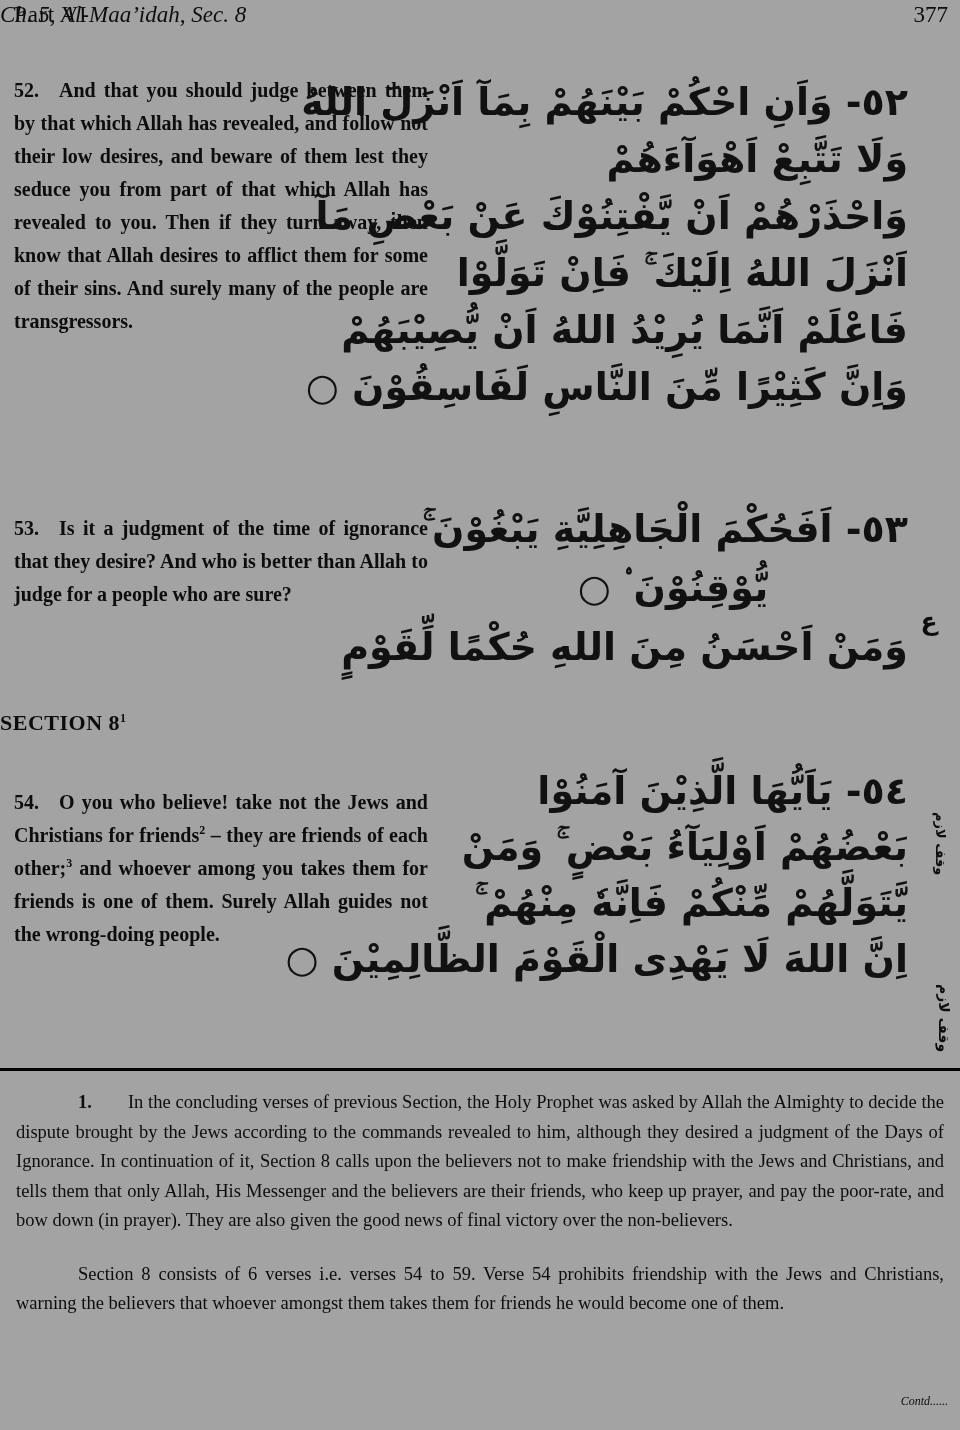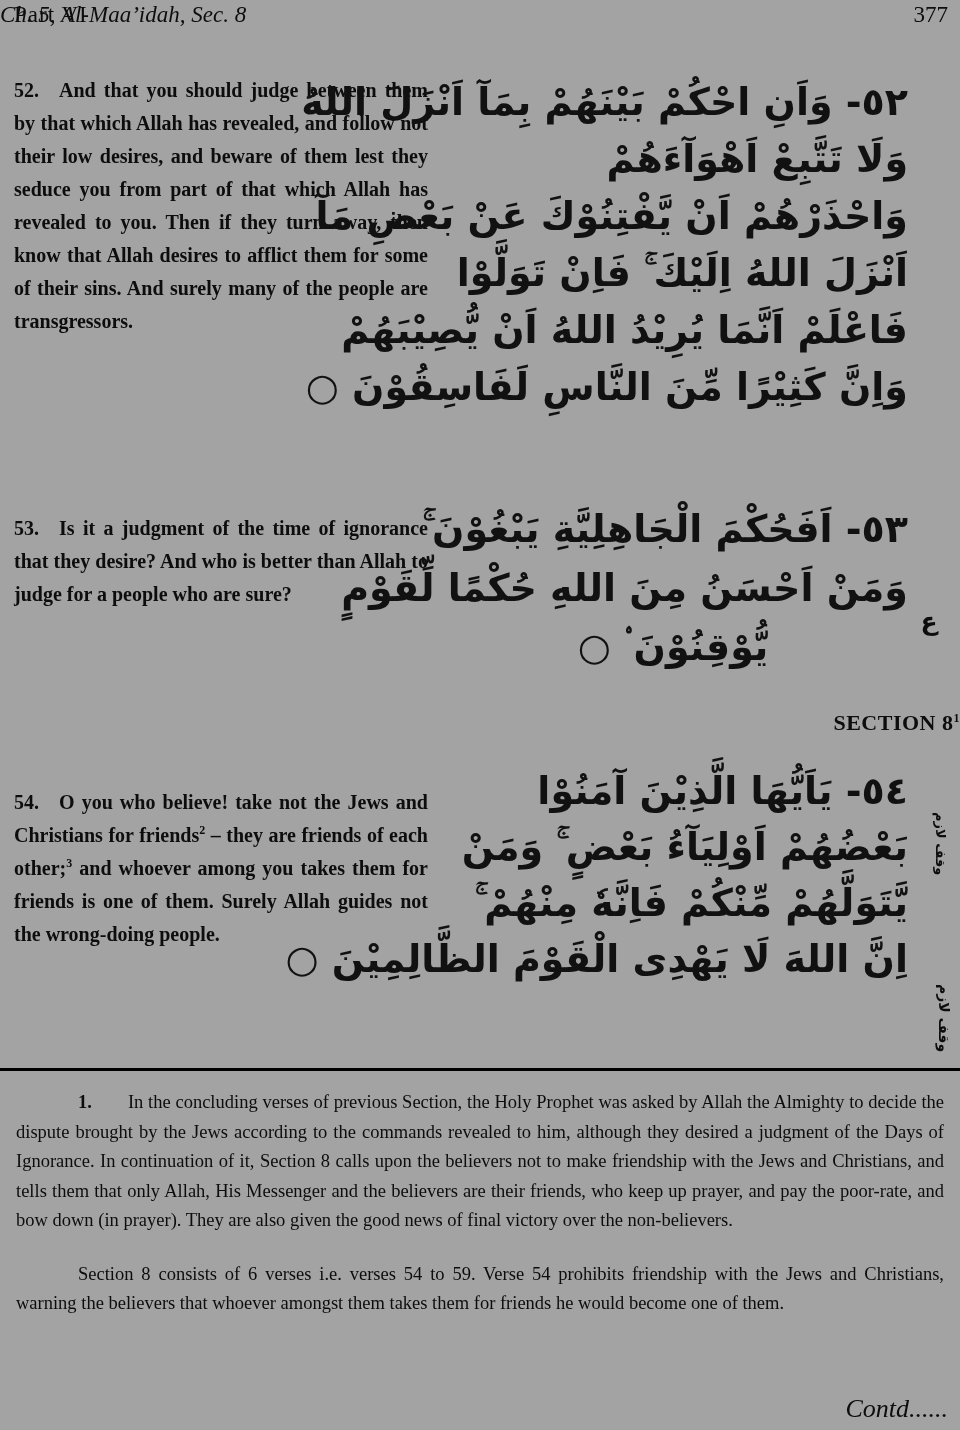--- a/index.html
+++ b/index.html
@@ -39,30 +39,30 @@
   }
   .waqf{
     position:absolute;
     font-family:"DejaVu Sans",sans-serif;font-size:13px;font-weight:bold;
     writing-mode:vertical-rl;letter-spacing:1px;white-space:nowrap;
   }
   .waqf.upper{right:12px;top:812px;height:84px;}
   .waqf.lower{right:8px;top:984px;height:84px;font-size:14px;}
   
   .section-hdr{
-    position:absolute;top:710px;left:0;right:0;text-align:right;
+    position:absolute;top:710px;left:0;right:0;text-align:left;
     font-weight:bold;font-size:22px;letter-spacing:0.5px;margin:0;
   }
   
   .rule{position:absolute;top:1068px;left:0;width:960px;border-top:3px solid #000;}
   .fnotes{position:absolute;top:1080px;left:8px;width:944px;font-size:18.5px;line-height:29.5px;text-align:justify;}
   .fnotes p{margin:8px;text-indent:62px;}
   .fnotes p + p{margin-top:24px;}
   .fnotes .fnum{font-weight:bold;margin-right:36px;}
-  .contd{position:absolute;top:1394px;right:12px;font-style:italic;font-size:26px;}
+  .contd{position:absolute;top:1394px;right:12px;font-style:italic;font-size:12px;}
 </style>
 </head>
 <body>
 
 <div class="page">
 
   <div class="hdr">
     <span class="part">Part VI</span>
     <span class="chap">Ch. 5, Al-Maa’idah, Sec. 8</span>
     <span class="pageno">377</span>
@@ -76,22 +76,22 @@
     <div class="aline">وَاحْذَرْهُمْ اَنْ يَّفْتِنُوْكَ عَنْ بَعْضِ مَآ</div>
     <div class="aline">اَنْزَلَ اللهُ اِلَيْكَ ۚ فَاِنْ تَوَلَّوْا</div>
     <div class="aline">فَاعْلَمْ اَنَّمَا يُرِيْدُ اللهُ اَنْ يُّصِيْبَهُمْ</div>
     <div class="aline">وَاِنَّ كَثِيْرًا مِّنَ النَّاسِ لَفَاسِقُوْنَ ○</div>
   </div>
 
   <p class="v-en" style="top:508px"><span class="vnum">53.</span><span>Is it a judgment of the time of ignorance that they desire? And who is better than Allah to judge for a people who are sure?</span></p>
 
   <div class="v-ar v53" style="top:500px">
     <div class="aline">٥٣- اَفَحُكْمَ الْجَاهِلِيَّةِ يَبْغُوْنَ ۚ</div>
+    <div class="aline" style="text-align:center">يُّوْقِنُوْنَ ۟ ○</div>
     <div class="aline">وَمَنْ اَحْسَنُ مِنَ اللهِ حُكْمًا لِّقَوْمٍ</div>
-    <div class="aline" style="text-align:center">يُّوْقِنُوْنَ ۟ ○</div>
   </div>
 
   <div class="ruku">ع</div>
 
   <p class="section-hdr"><span>SECTION 8</span><sup>1</sup></p>
 
   <p class="v-en" style="top:782px"><span class="vnum">54.</span><span>O you who believe! take not the Jews and Christians for friends</span><sup>2</sup><span> – they are friends of each other;</span><sup>3</sup><span> and whoever among you takes them for friends is one of them. Surely Allah guides not the wrong-doing people.</span></p>
 
   <div class="v-ar v54" style="top:763px">
     <div class="aline">٥٤- يَاَيُّهَا الَّذِيْنَ آمَنُوْا</div>

